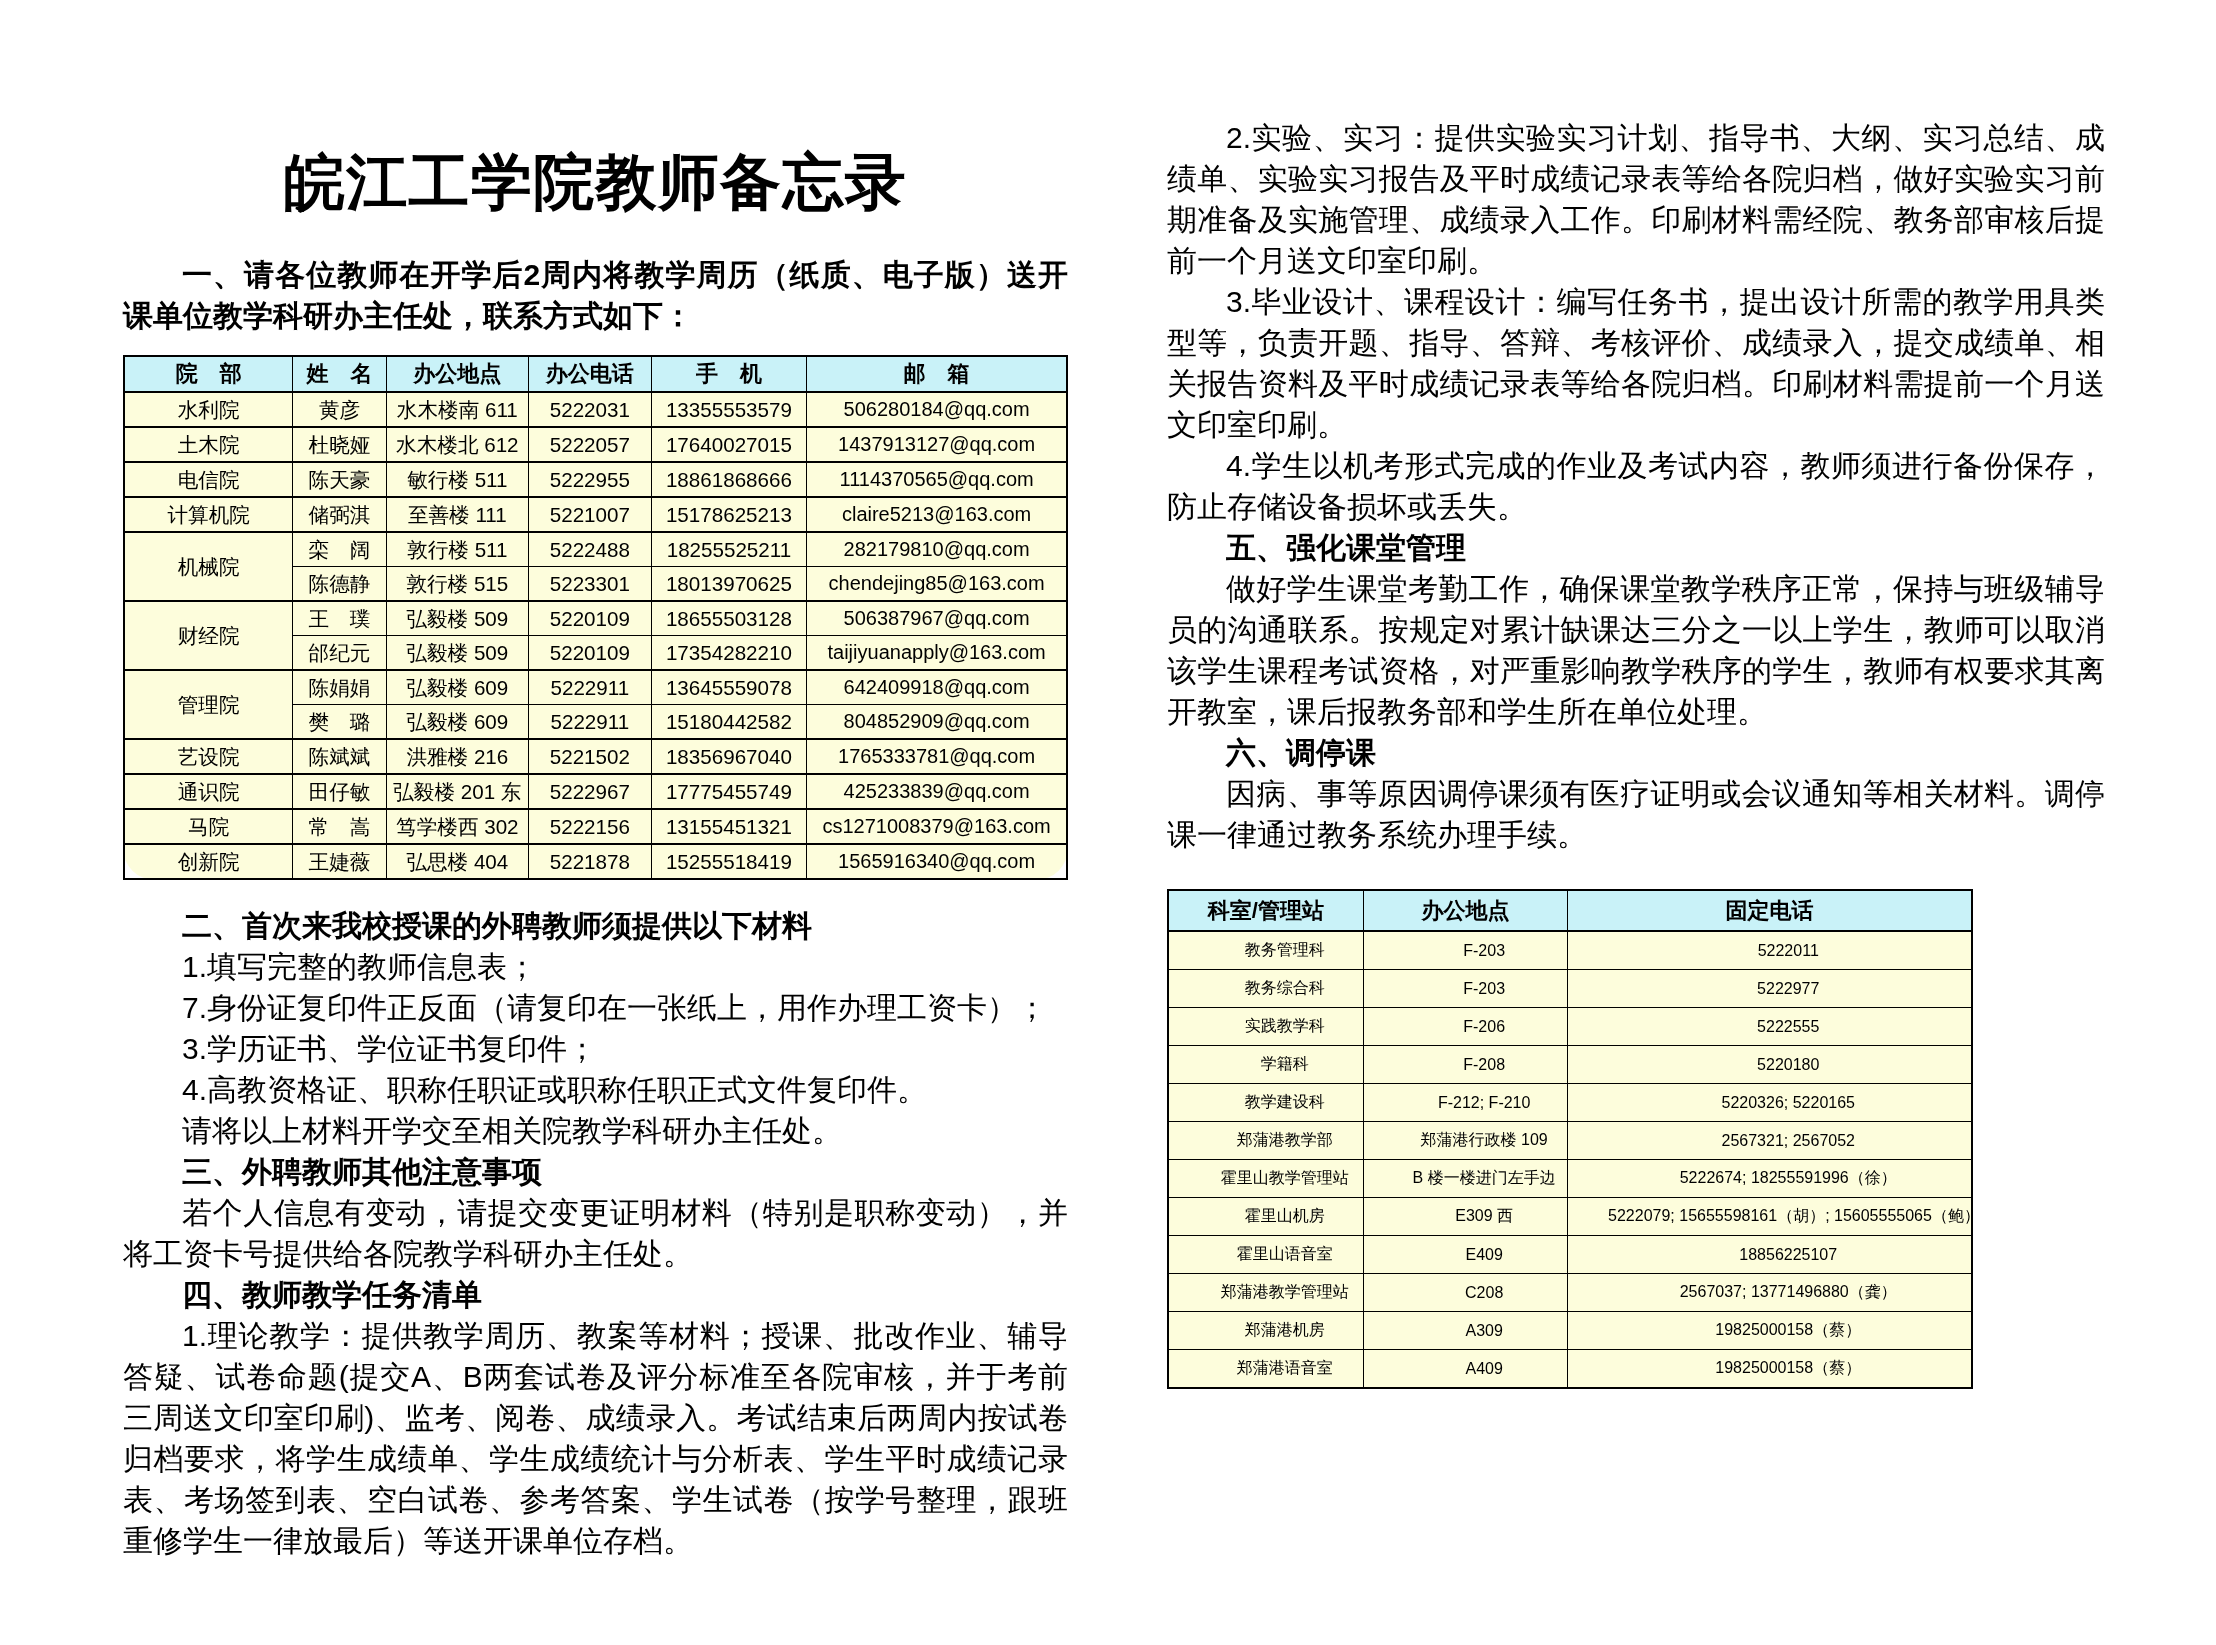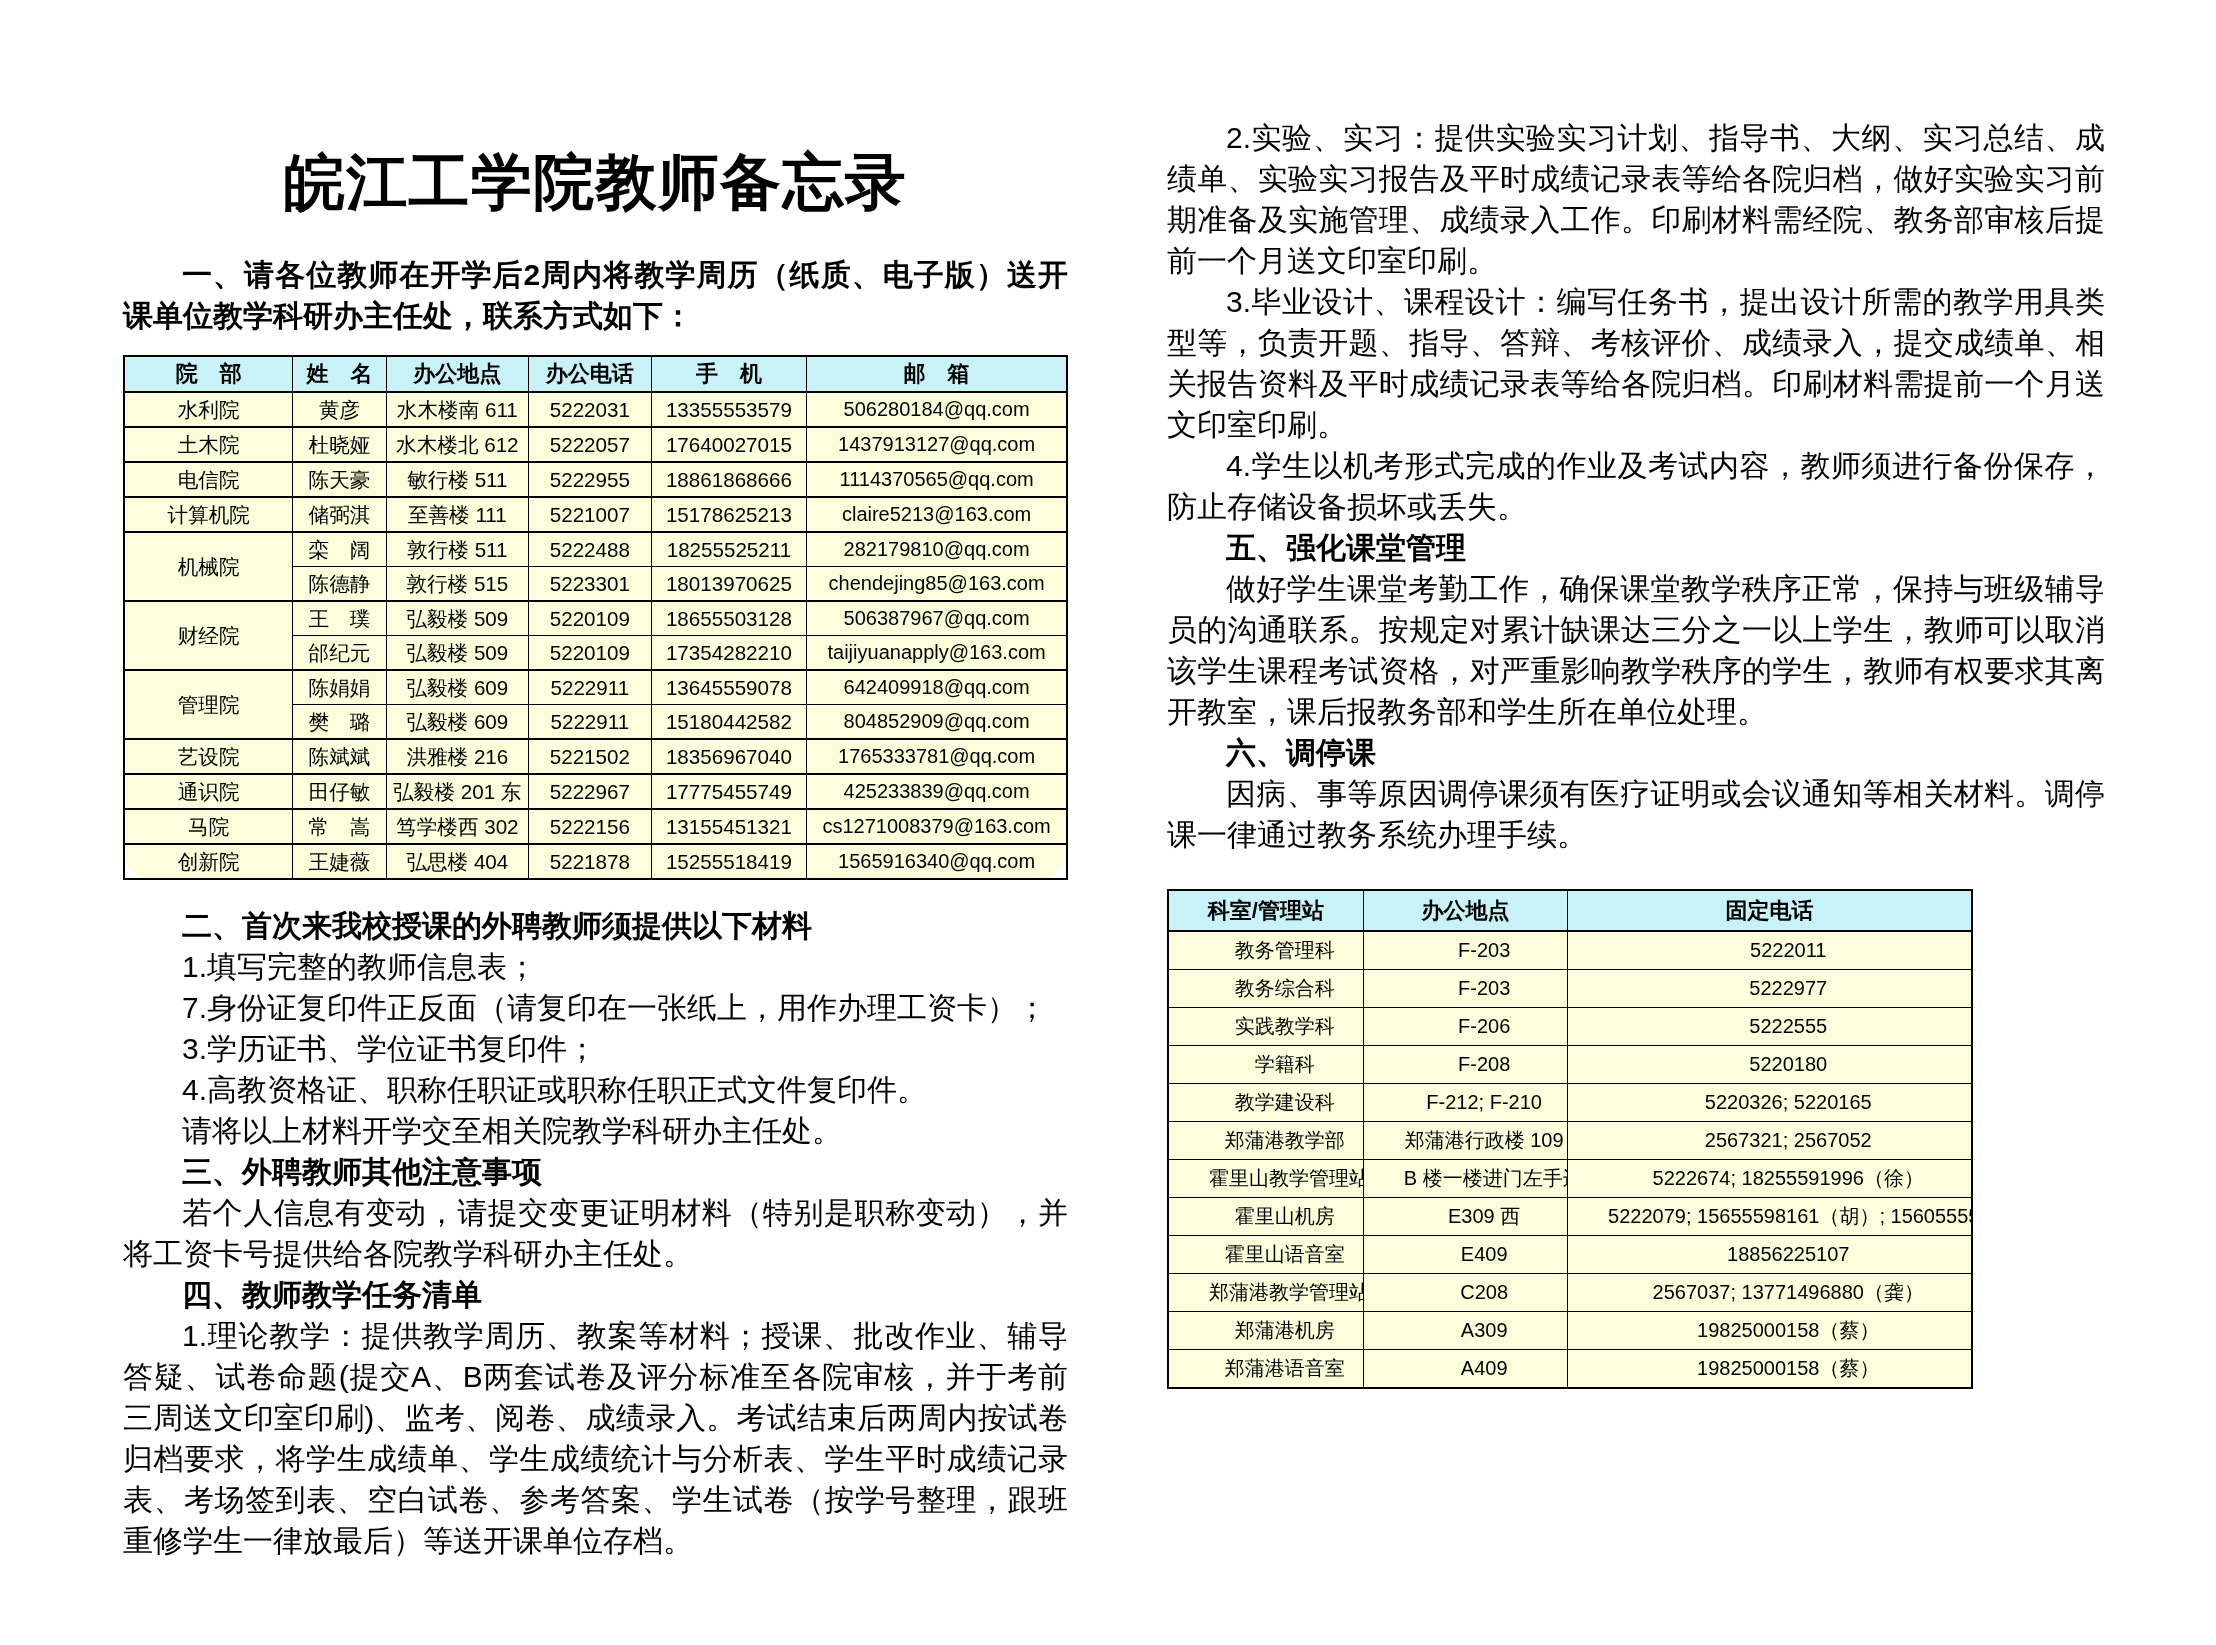--- a/index.html
+++ b/index.html
@@ -70,21 +70,21 @@
   col.c-college { width: 17.9%; }
   col.c-name    { width: 9.9%;  }
   col.c-office  { width: 15.1%; }
   col.c-ophone  { width: 13.0%; }
   col.c-mobile  { width: 16.5%; }
   col.c-email   { width: 27.6%; }
 
   
   table.dept { width: 806px; margin-top: 34px; }
   table.dept thead th { height: 39px; font-size: 22px; border-bottom-width: 2.6px; }
-  table.dept td { height: 37px; font-size: 20px; white-space: nowrap; border-top-width: 1.9px; border-bottom-width: 1.9px; padding-left: 40px; }
+  table.dept td { height: 37px; font-size: 16px; white-space: nowrap; border-top-width: 1.9px; border-bottom-width: 1.9px; padding-left: 40px; }
   col.d-office  { width: 24.3%; }
   col.d-loc     { width: 25.4%; }
   col.d-phone   { width: 50.3%; }
 </style>
 </head>
 <body>
 
 <div class="page">
 
   <div class="col col-left">

